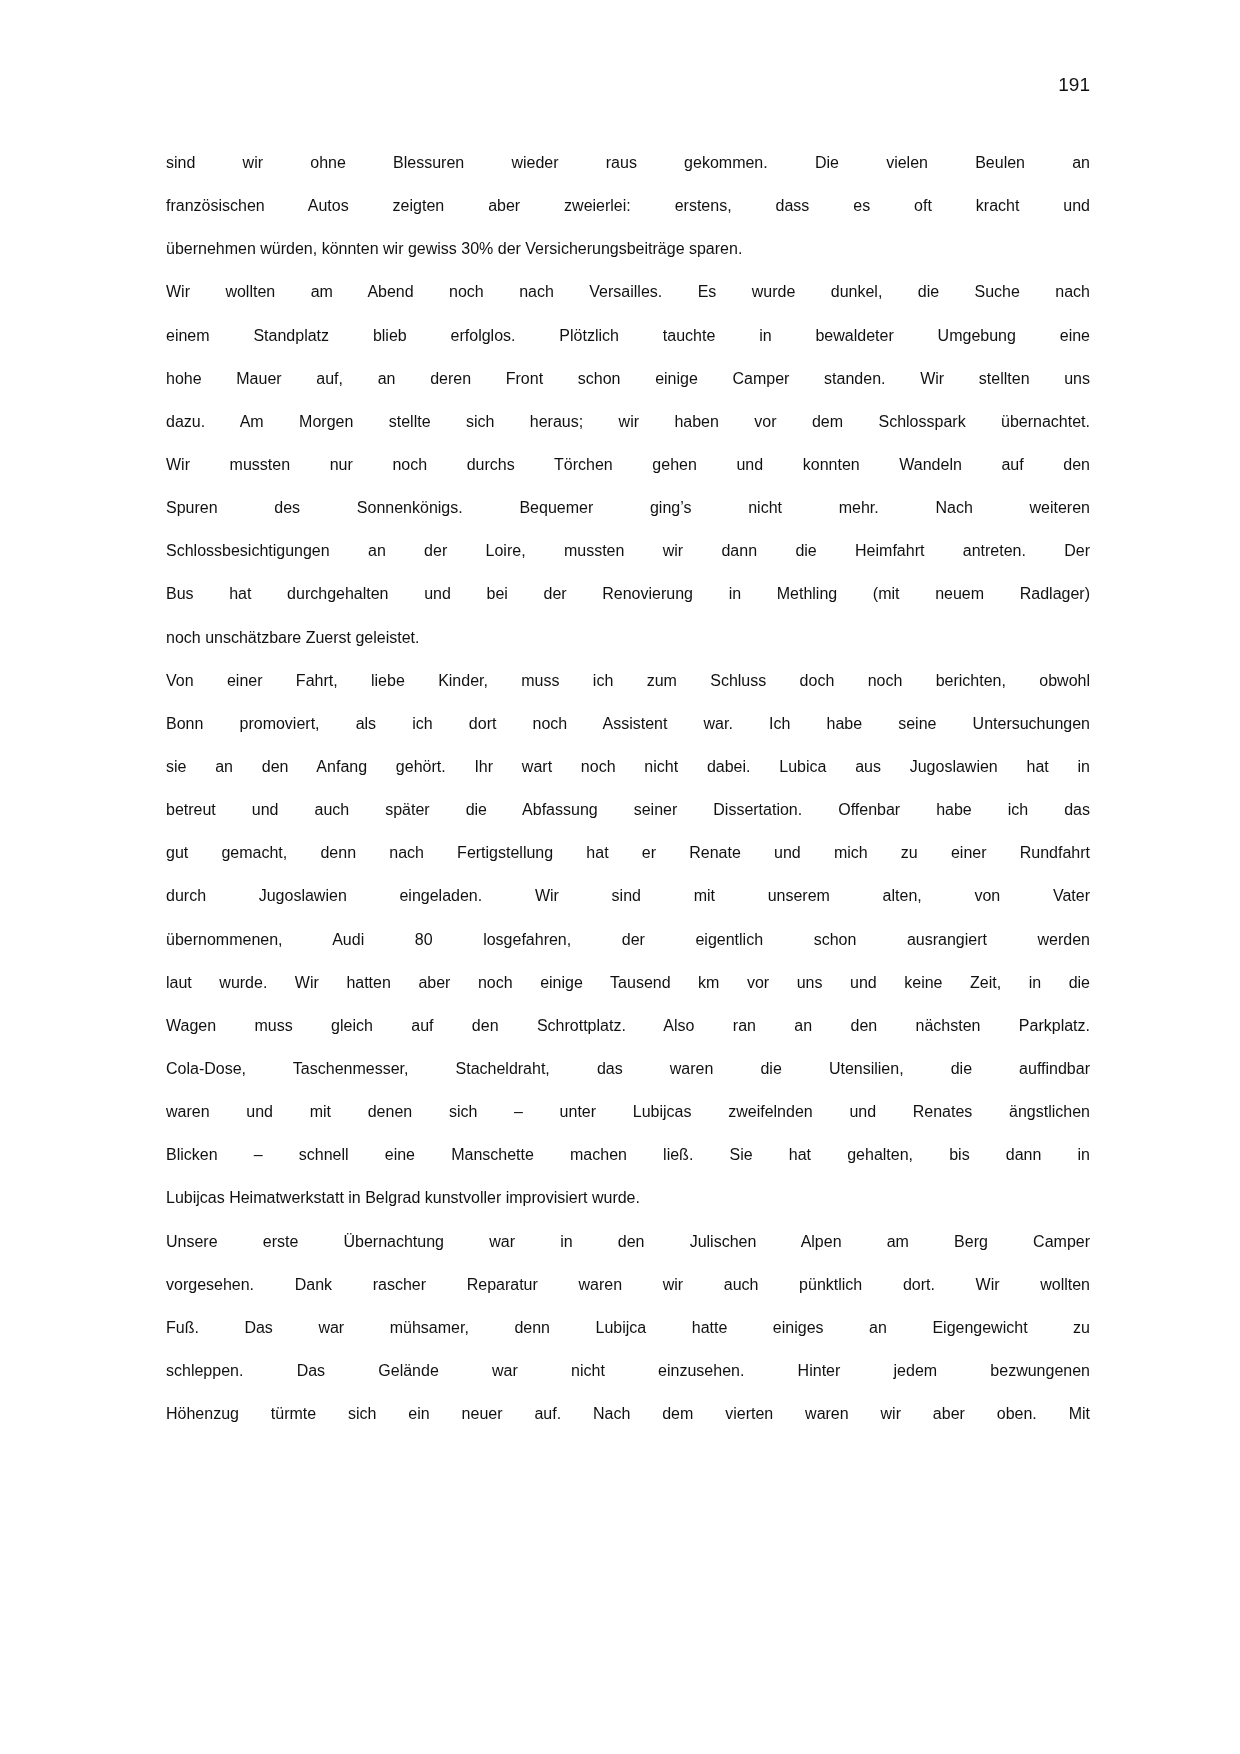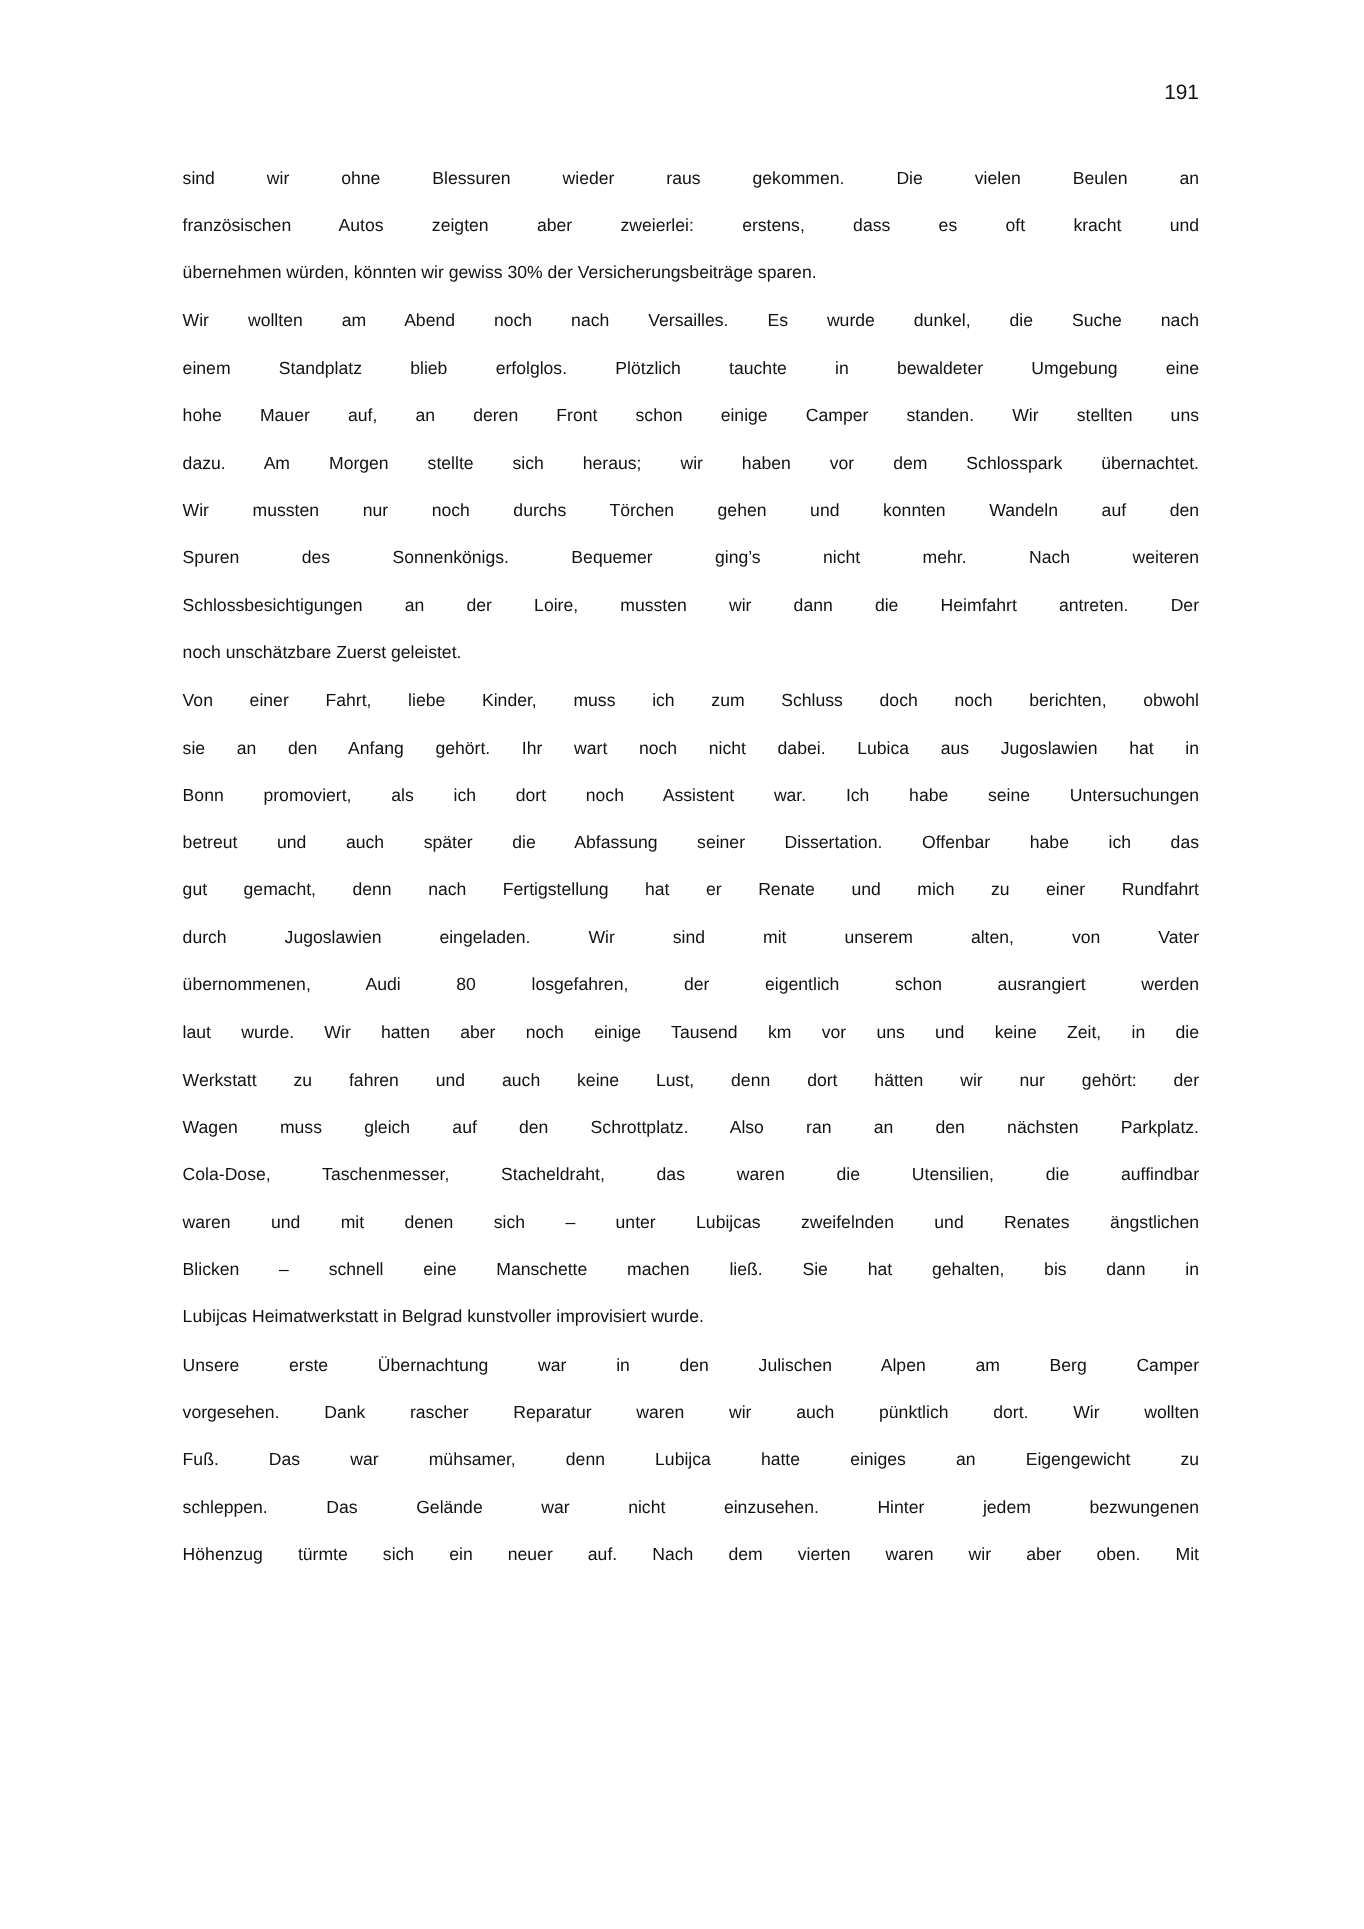--- a/index.html
+++ b/index.html
@@ -56,33 +56,33 @@
   </div>
 
   <div class="paragraph">
     <div class="line">Wir wollten am Abend noch nach Versailles. Es wurde dunkel, die Suche nach</div>
     <div class="line">einem Standplatz blieb erfolglos. Plötzlich tauchte in bewaldeter Umgebung eine</div>
     <div class="line">hohe Mauer auf, an deren Front schon einige Camper standen. Wir stellten uns</div>
     <div class="line">dazu. Am Morgen stellte sich heraus; wir haben vor dem Schlosspark übernachtet.</div>
     <div class="line">Wir mussten nur noch durchs Törchen gehen und konnten Wandeln auf den</div>
     <div class="line">Spuren des Sonnenkönigs. Bequemer ging’s nicht mehr. Nach weiteren</div>
     <div class="line">Schlossbesichtigungen an der Loire, mussten wir dann die Heimfahrt antreten. Der</div>
+    <div class="line">Bus hat durchgehalten und bei der Renovierung  in Methling (mit neuem Radlager)</div>
     <div class="line last">noch unschätzbare Zuerst geleistet.</div>
   </div>
 
   <div class="paragraph">
     <div class="line">Von einer Fahrt, liebe Kinder, muss ich zum Schluss doch noch berichten, obwohl</div>
+    <div class="line">Bonn promoviert, als ich dort noch Assistent war. Ich habe seine Untersuchungen</div>
     <div class="line">sie an den Anfang gehört. Ihr wart noch nicht dabei. Lubica aus Jugoslawien hat in</div>
-    <div class="line">Bonn promoviert, als ich dort noch Assistent war. Ich habe seine Untersuchungen</div>
     <div class="line">betreut und auch später die Abfassung seiner Dissertation. Offenbar habe ich das</div>
     <div class="line">gut gemacht, denn nach Fertigstellung hat er Renate und mich zu einer Rundfahrt</div>
     <div class="line">durch Jugoslawien eingeladen. Wir sind mit unserem alten, von Vater</div>
     <div class="line">übernommenen, Audi 80 losgefahren, der eigentlich schon ausrangiert werden</div>
     <div class="line">laut wurde. Wir hatten aber noch einige Tausend km vor uns und keine Zeit, in die</div>
-    <div class="line">Werkstatt zu fahren  und auch keine Lust, denn dort hätten wir nur gehört: der</div>
     <div class="line">Wagen muss gleich auf den Schrottplatz. Also ran an den nächsten Parkplatz.</div>
     <div class="line">Cola-Dose, Taschenmesser, Stacheldraht, das waren die Utensilien, die auffindbar</div>
     <div class="line">waren und mit denen sich – unter Lubijcas zweifelnden und Renates ängstlichen</div>
     <div class="line">Blicken – schnell eine Manschette machen ließ. Sie hat gehalten, bis dann in</div>
     <div class="line last">Lubijcas Heimatwerkstatt in Belgrad  kunstvoller improvisiert wurde.</div>
   </div>
 
   <div class="paragraph">
     <div class="line">Unsere erste Übernachtung war in den Julischen Alpen am Berg Camper</div>
     <div class="line">vorgesehen. Dank rascher Reparatur waren wir auch pünktlich dort. Wir wollten</div>

